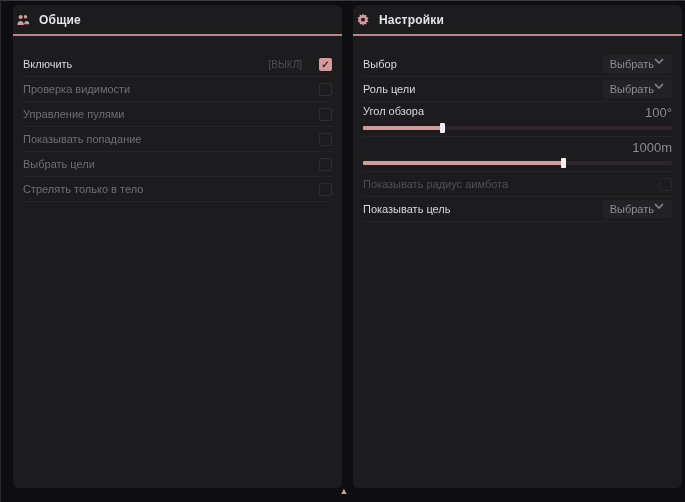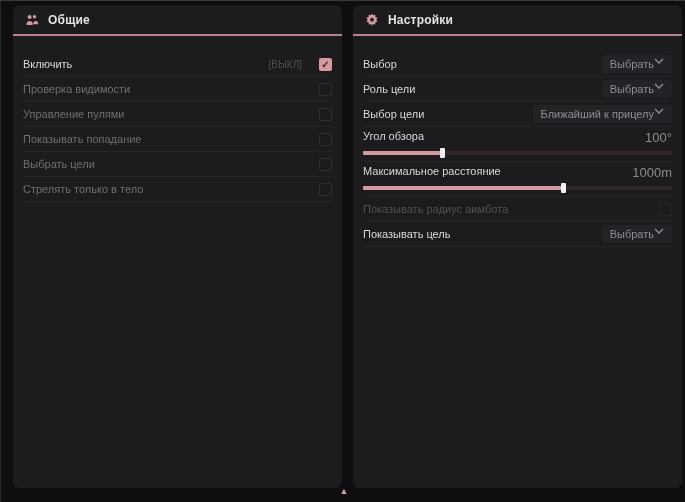--- a/index.html
+++ b/index.html
@@ -4,21 +4,21 @@
 <style>
   * { margin:0; padding:0; box-sizing:border-box; }
   html,body { width:685px; height:502px; background:#0d0d0f; overflow:hidden;
     font-family:"Liberation Sans", sans-serif; }
   .screen { position:relative; width:685px; height:502px; background:#0e0e10;
     border-top:1px solid #3a3a3c; border-left:1px solid #29292b; }
   .panel { position:absolute; top:4px; width:329px; height:483px;
     background:#1c1c1e; border-radius:6px; overflow:hidden; }
   .panel-left { left:12px; }
   .panel-right { left:352px; }
-  .panel-header { display:flex; align-items:center; gap:9px; height:29px; padding:0 12px; }
+  .panel-header { display:flex; align-items:center; gap:9px; height:29px; padding:0 3px; }
   .panel-title { color:#e4e4e6; font-size:12px; font-weight:bold; letter-spacing:.2px; }
   .header-sep { height:2px; background:var(--accent-dim); }
   .rows { padding:16px 10px; }
   .row { display:flex; align-items:center; height:25px; border-bottom:1px solid #242427; }
   .row-label { font-size:11px; color:#6f6f72; }
   .row-label.bright { color:#d8d8da; }
   .row-label.disabled { color:#505053; }
   .hotkey { margin-left:auto; margin-right:17px; font-size:10px; color:#4e4e52; }
   .spacer { margin-left:auto; }
   .checkbox { width:13px; height:13px; border-radius:2px; flex:0 0 auto;
@@ -122,47 +122,35 @@
         <span class="dd">
           <span>Выбрать</span>
           <span class="chev">
             <svg width="10" height="6" viewBox="0 0 10 6">
                 <polyline points="1,1 5,5 9,1" fill="none" stroke="currentColor" stroke-width="1.5"></polyline>
               </svg>
           </span>
         </span>
       </div>
 
-      <div class="row">
-        <span class="row-label bright">Выбор цели</span>
-        <span class="dd">
-          <span>Ближайший к прицелу</span>
-          <span class="chev">
-            <svg width="10" height="6" viewBox="0 0 10 6">
-                <polyline points="1,1 5,5 9,1" fill="none" stroke="currentColor" stroke-width="1.5"></polyline>
-              </svg>
-          </span>
-        </span>
-      </div>
 
       <div class="slider-row">
         <div class="slider-head">
           <span class="row-label bright">Угол обзора</span>
           <span class="slider-value">100°</span>
         </div>
         <div class="slider-track">
           <div class="slider-fill" style="width: 26%;">
             <div class="slider-handle"></div>
           </div>
         </div>
       </div>
 
       <div class="slider-row">
         <div class="slider-head">
-          <span class="row-label bright">Максимальное расстояние</span>
           <span class="slider-value">1000m</span>
         </div>
         <div class="slider-track">
           <div class="slider-fill" style="width: 65%;">
             <div class="slider-handle"></div>
           </div>
         </div>
       </div>
 
       <div class="row">

